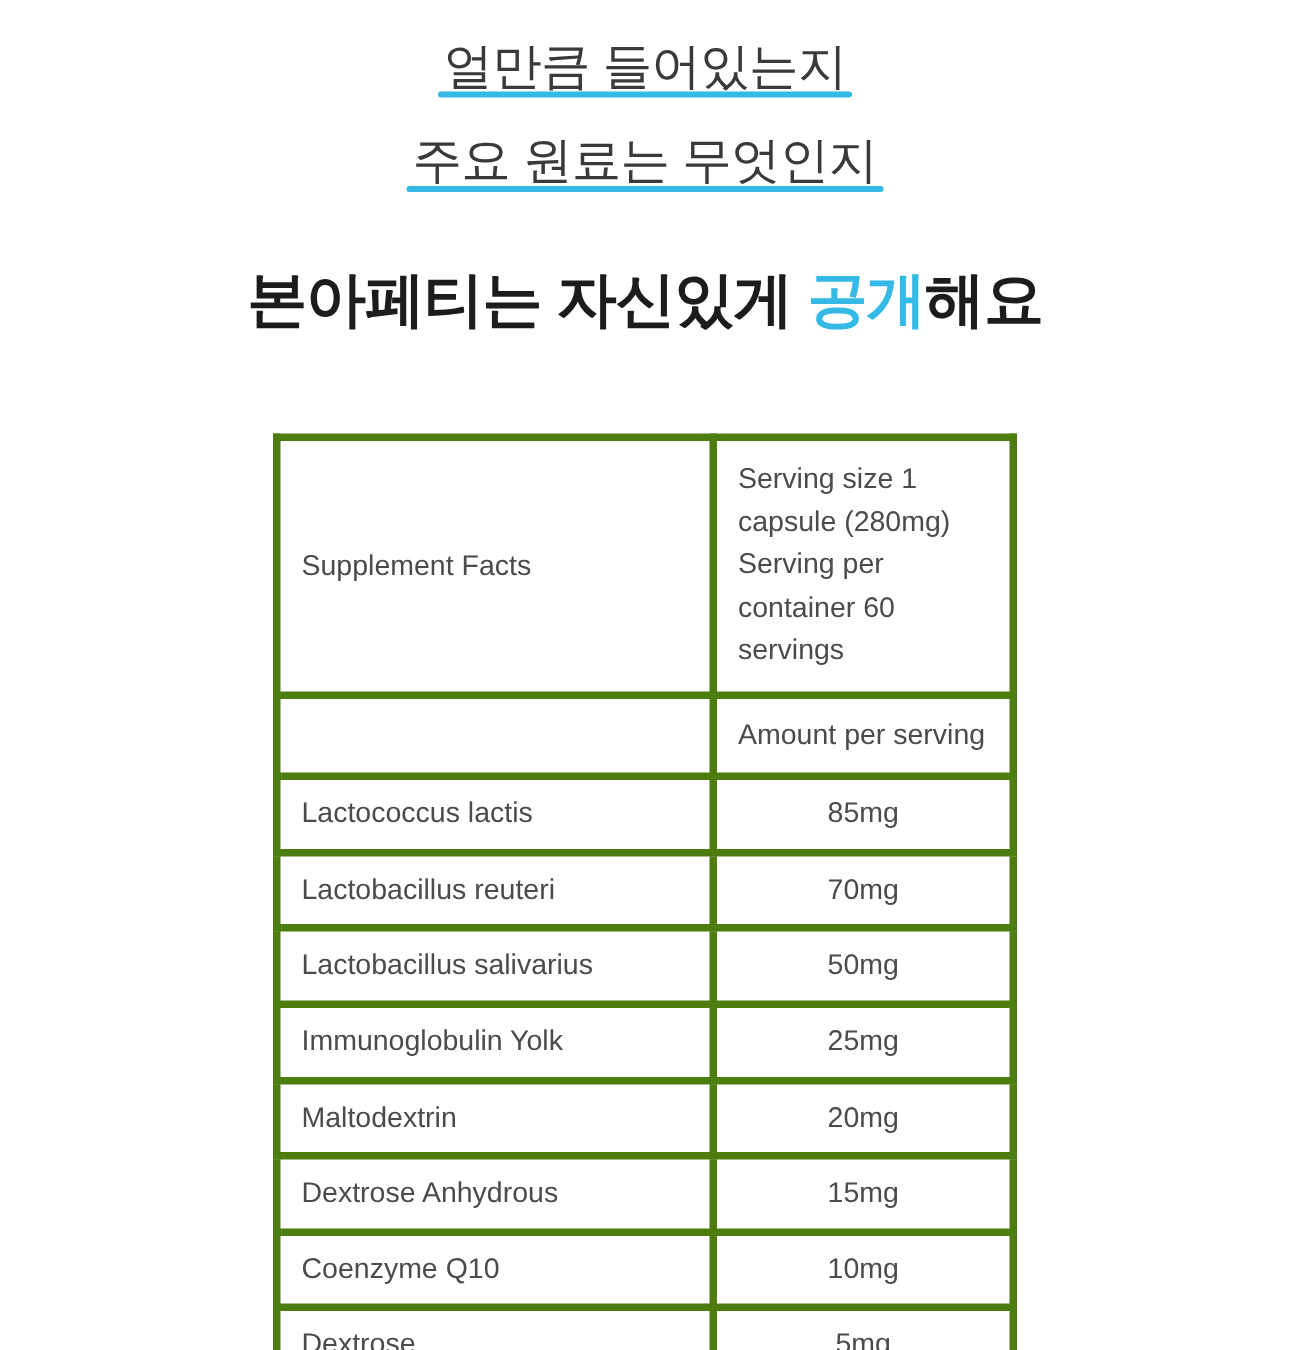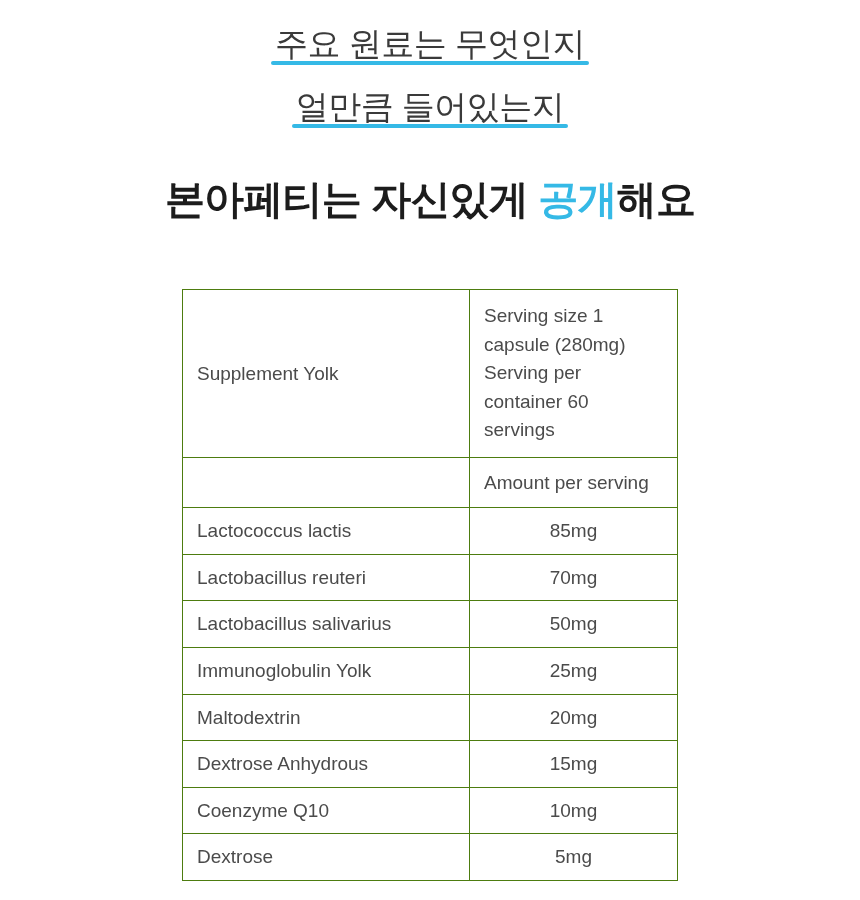--- a/index.html
+++ b/index.html
@@ -70,21 +70,21 @@
     width: 496px;
   }
   table.facts {
     width: 100%;
     border-collapse: collapse;
     font-size: 19px;
     color: #4b4b4b;
     font-weight: 400;
   }
   table.facts td {
-    border: 1px solid #4d7c0f;
+    border: 5px solid #4d7c0f;
     padding: 9px 14px;
     vertical-align: middle;
     line-height: 1.45;
   }
   td.label-cell {
     width: 258px;
     text-align: left;
     color: #4b4b4b;
   }
   td.value-cell {
@@ -109,41 +109,41 @@
   }
 </style>
 </head>
 <body>
 
 <div class="page">
 
   <div class="headline">
     <div class="headline-row">
       <span class="headline-line">
-        <span>주요 원료는 무엇인지</span>
+        <span>얼만큼 들어있는지</span>
         <span class="underline"></span>
       </span>
     </div>
     <div class="headline-row">
       <span class="headline-line">
-        <span>얼만큼 들어있는지</span>
+        <span>주요 원료는 무엇인지</span>
         <span class="underline"></span>
       </span>
     </div>
   </div>
 
   <div class="subhead">
     <span>본아페티는 자신있게 </span><span class="accent">공개</span><span>해요</span>
   </div>
 
   <div class="table-wrap">
     <table class="facts">
       <tbody>
         <tr class="header-row">
-          <td class="label-cell">Supplement Yolk</td>
+          <td class="label-cell">Supplement Facts</td>
           <td class="value-cell">Serving size 1 capsule (280mg) Serving per container 60 servings</td>
         </tr>
         <tr class="amount-row">
           <td class="empty-cell"></td>
           <td class="amount-cell">Amount per serving</td>
         </tr>
         <tr>
           <td class="label-cell">Lactococcus lactis</td>
           <td class="value-cell">85mg</td>
         </tr>

